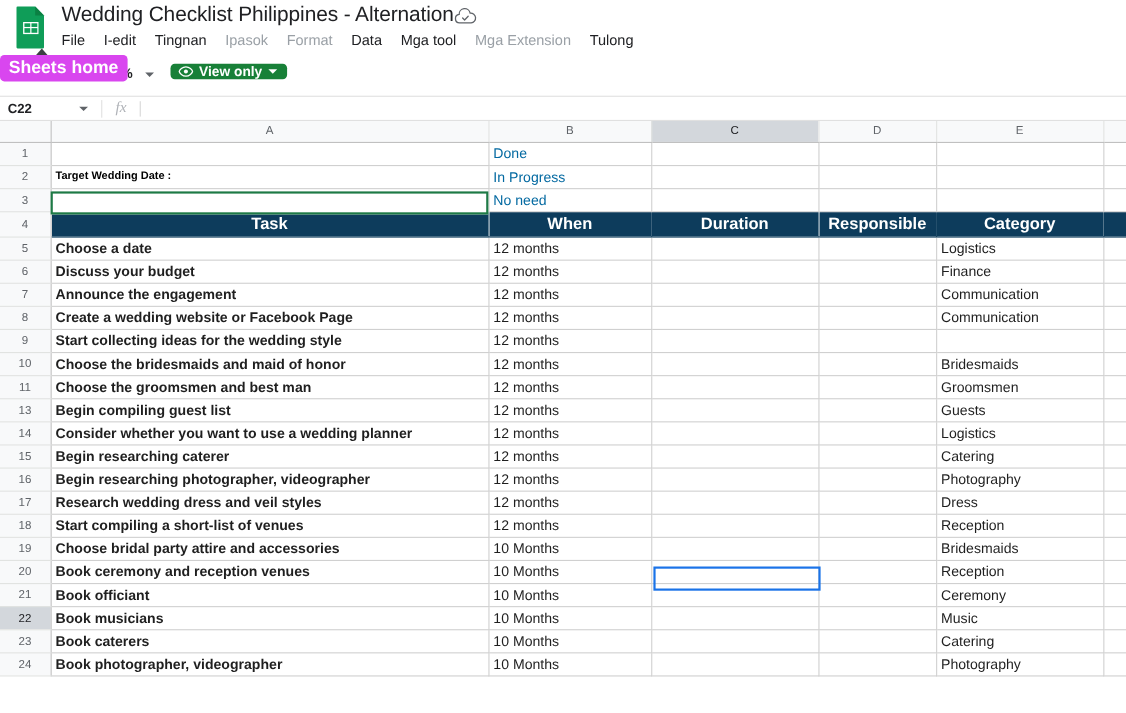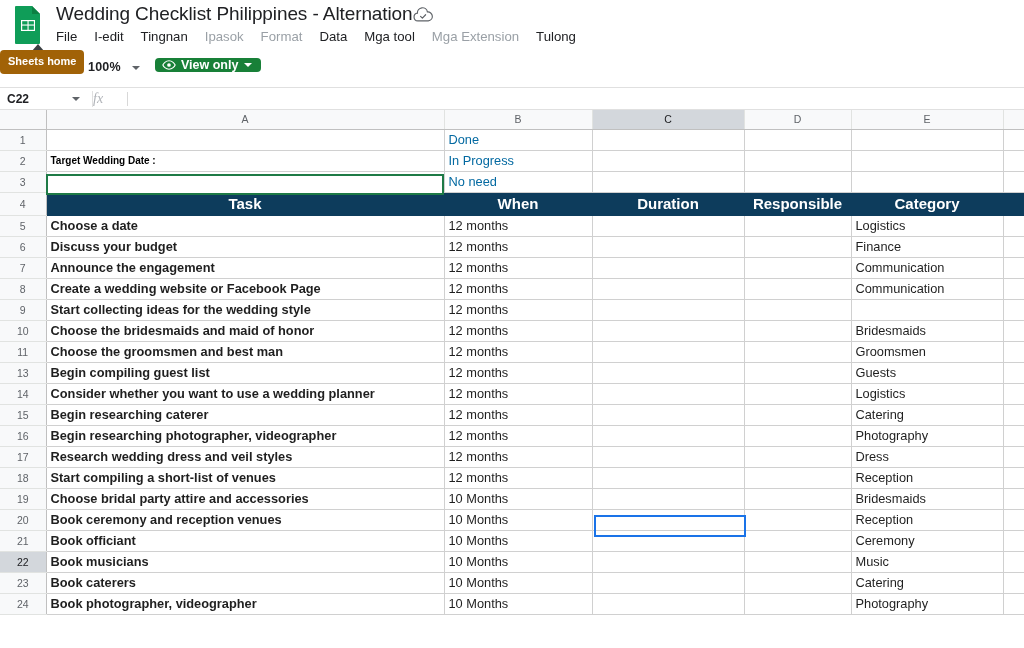--- a/index.html
+++ b/index.html
@@ -56,22 +56,22 @@
   .eye-ic { width: 14px; height: 14px; display: block; }
   .vo-caret {
     width: 0; height: 0; border-left: 4px solid transparent;
     border-right: 4px solid transparent; border-top: 4px solid #ffffff;
     margin-left: 1px;
   }
 
   
   .tooltip {
     position: absolute; left: 0px; top: 50px;
-    background: #a16207; color: #ffffff;
-    font-size: 11px; font-weight: bold;
+    background: #d946ef; color: #ffffff;
+    font-size: 16px; font-weight: bold;
     padding: 5px 8px 6px 8px; border-radius: 4px;
     white-space: nowrap; z-index: 40; line-height: 13px;
   }
   .tooltip-arrow {
     position: absolute; left: 32px; top: 44px;
     width: 0; height: 0;
     border-left: 6px solid transparent; border-right: 6px solid transparent;
     border-bottom: 7px solid #3c4043; z-index: 40;
   }
 
@@ -86,21 +86,21 @@
     display: flex; align-items: center; padding-left: 7px;
     font-size: 12px; color: #202124; font-weight: bold; position: relative;
   }
   .nb-caret {
     position: absolute; right: 12px; top: 9px;
     width: 0; height: 0; border-left: 4px solid transparent;
     border-right: 4px solid transparent; border-top: 4px solid #5f6368;
   }
   .fx-sep { width: 1px; height: 16px; background: #e0e0e0; }
   .fx-label {
-    width: 34px; 
+    width: 34px; text-align: center;
     font-family: "Liberation Serif", serif;
     font-style: italic; font-size: 14px; color: #b0b3b8;
   }
   .fx-sep2 { width: 1px; height: 14px; background: #d8d8d8; }
   .fx-input { flex: 1; height: 100%; font-size: 12px; color: #202124;
               display: flex; align-items: center; padding-left: 8px; }
 
   
   .gridwrap { position: relative; width: 1024px; height: 538px; overflow: hidden;
               background: #ffffff; }

